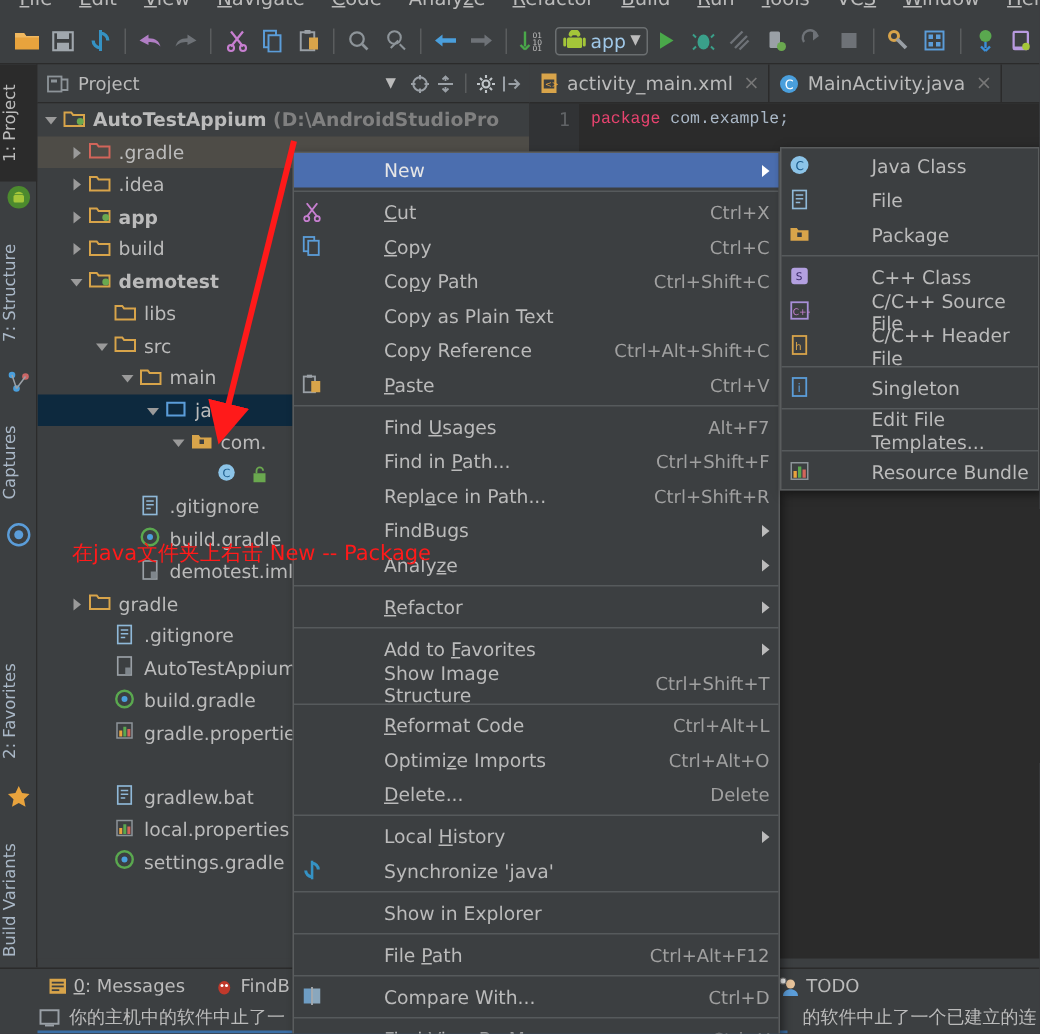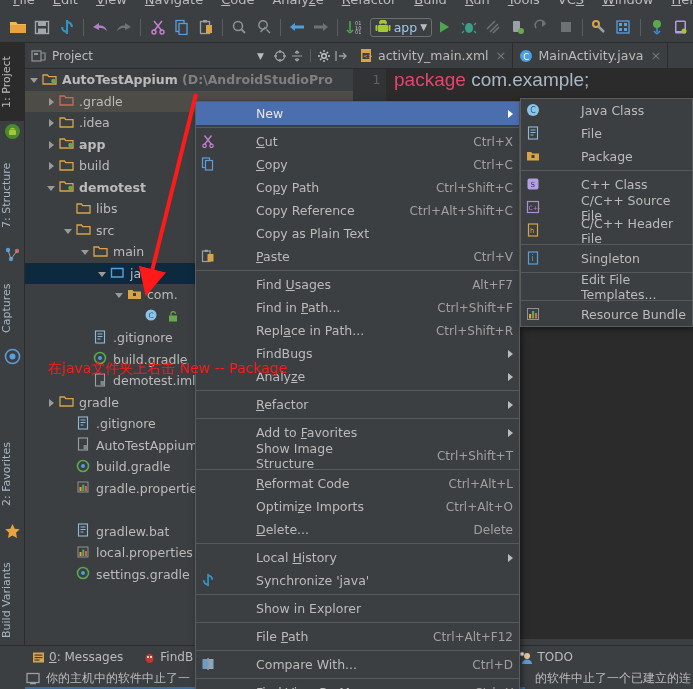--- a/index.html
+++ b/index.html
@@ -94,21 +94,21 @@
   
   .editor {
     position:absolute; left:353px; top:69px; width:340px; height:570px;
     background:#2b2b2b; overflow:hidden;
   }
   .gutter { position:absolute; left:0; top:0; width:33px; height:100%; background:#313335; }
   .gutter .ln { color:#606366; font-family:"DejaVu Sans Mono","Liberation Mono",monospace;
                 font-size:12.5px; text-align:right; padding-right:6px; line-height:22px;}
   .codeline {
     position:absolute; left:41px; top:0; line-height:22px;
-    font-family:Liberation Sans, sans-serif; font-size:19px;
+    font-family:Liberation Mono, monospace; font-size:11px;
     white-space:nowrap;
   }
   .k-pink { color:#e8436f; }
   .txt { color:#a9b7c6; }
 
   
   .ctxmenu {
     position:absolute; left:195px; top:101px; width:325px;
     background:#3c3f41; border:1px solid #5a5d5e;
     font-size:12.5px; color:#bbbbbb; z-index:40;
@@ -753,26 +753,26 @@
         <span class="mi-lbl"><span class="und">C</span>opy</span>
         <span class="mi-key">Ctrl+C</span>
       </div>
       <div class="mi">
         <span class="mi-ico"></span>
         <span class="mi-lbl">Co<span class="und">p</span>y Path</span>
         <span class="mi-key">Ctrl+Shift+C</span>
       </div>
       <div class="mi">
         <span class="mi-ico"></span>
+        <span class="mi-lbl">Copy as Plain Text</span>
+      </div>
+      <div class="mi">
+        <span class="mi-ico"></span>
         <span class="mi-lbl">Copy Reference</span>
         <span class="mi-key">Ctrl+Alt+Shift+C</span>
-      </div>
-      <div class="mi">
-        <span class="mi-ico"></span>
-        <span class="mi-lbl">Copy as Plain Text</span>
       </div>
       <div class="mi">
         <span class="mi-ico">
           <svg width="14" height="14">
             <rect x="1.5" y="2" width="7.5" height="10.5" fill="none" stroke="#9aa0a6" stroke-width="1.2"></rect>
             <rect x="3.6" y="0.8" width="3.4" height="2" fill="#9aa0a6"></rect>
             <rect x="6.5" y="5" width="6" height="7.5" fill="#d8a44a"></rect>
           </svg>
         </span>
         <span class="mi-lbl"><span class="und">P</span>aste</span>

